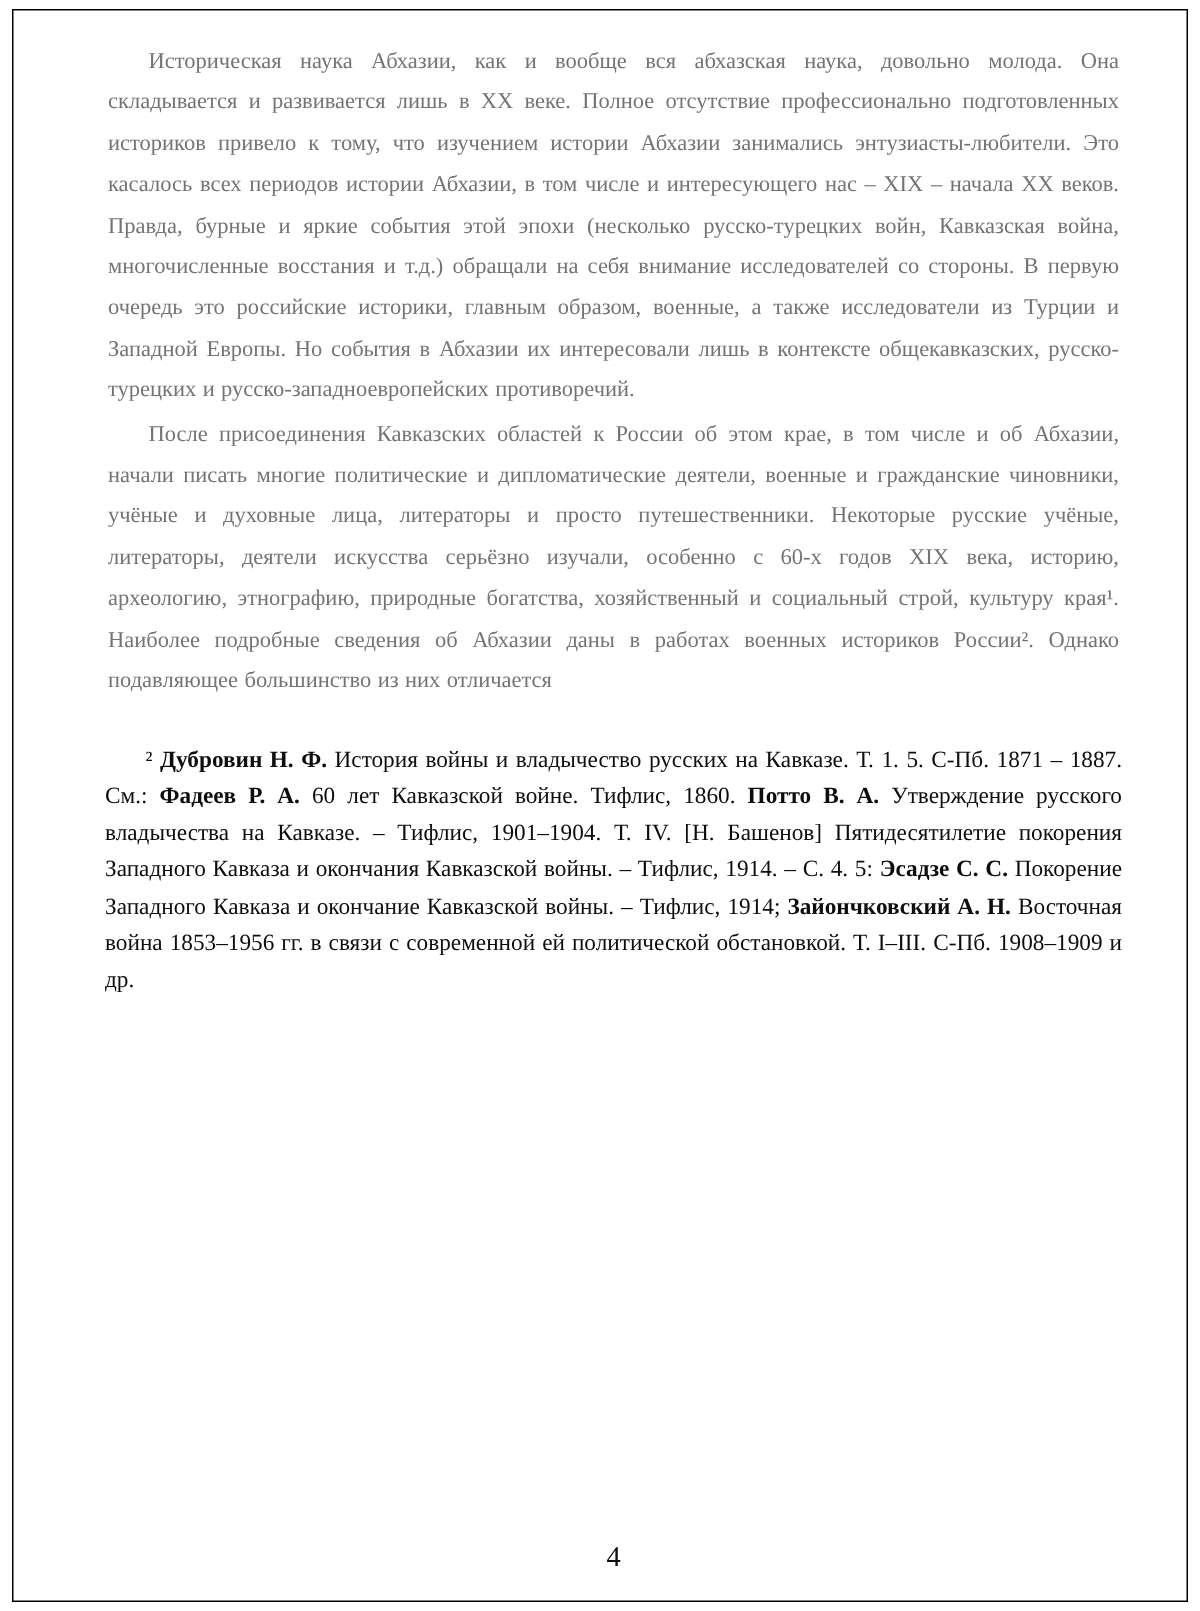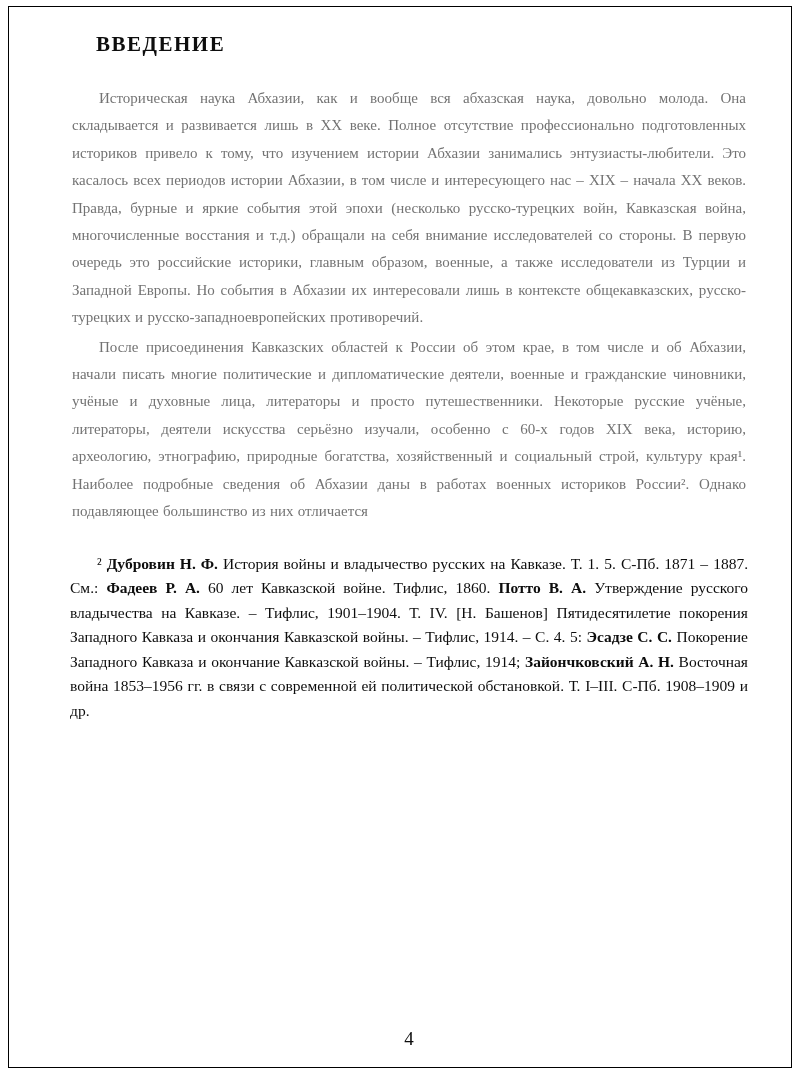--- a/index.html
+++ b/index.html
@@ -76,21 +76,20 @@
     font-size: 19px;
     color: #0d0d0d;
   }
 </style>
 </head>
 <body>
 
 <div class="page-border"></div>
 
 <div class="content">
-  <h1 class="page-title">ВВЕДЕНИЕ</h1>
 
   <div class="body-text">
     <p class="body-para">Историческая наука Абхазии, как и вообще вся абхазская наука, довольно молода. Она складывается и развивается лишь в XX веке. Полное отсутствие профессионально подготовленных историков привело к тому, что изучением истории Абхазии занимались энтузиасты-любители. Это касалось всех периодов истории Абхазии, в том числе и интересующего нас – XIX – начала XX веков. Правда, бурные и яркие события этой эпохи (несколько русско-турецких войн, Кавказская война, многочисленные восстания и т.д.) обращали на себя внимание исследователей со стороны. В первую очередь это российские историки, главным образом, военные, а также исследователи из Турции и Западной Европы. Но события в Абхазии их интересовали лишь в контексте общекавказских, русско-турецких и русско-западноевропейских противоречий.</p>
     <p class="body-para">После присоединения Кавказских областей к России об этом крае, в том числе и об Абхазии, начали писать многие политические и дипломатические деятели, военные и гражданские чиновники, учёные и духовные лица, литераторы и просто путешественники. Некоторые русские учёные, литераторы, деятели искусства серьёзно изучали, особенно с 60-х годов XIX века, историю, археологию, этнографию, природные богатства, хозяйственный и социальный строй, культуру края¹. Наиболее подробные сведения об Абхазии даны в работах военных историков России². Однако подавляющее большинство из них отличается</p>
   </div>
 
   <div class="footnotes">
     <p class="footnote"><span>² </span><span class="fn-bold">Дубровин Н. Ф.</span><span> История войны и владычество русских на Кавказе. Т. 1. 5. С-Пб. 1871 – 1887. См.: </span><span class="fn-bold">Фадеев Р. А.</span><span> 60 лет Кавказской войне. Тифлис, 1860. </span><span class="fn-bold">Потто В. А.</span><span> Утверждение русского владычества на Кавказе. – Тифлис, 1901–1904. Т. IV. [Н. Башенов] Пятидесятилетие покорения Западного Кавказа и окончания Кавказской войны. – Тифлис, 1914. – С. 4. 5: </span><span class="fn-bold">Эсадзе С. С.</span><span> Покорение Западного Кавказа и окончание Кавказской войны. – Тифлис, 1914; </span><span class="fn-bold">Зайончковский А. Н.</span><span> Восточная война 1853–1956 гг. в связи с современной ей политической обстановкой. Т. I–III. С-Пб. 1908–1909 и др.</span></p>
   </div>
 

